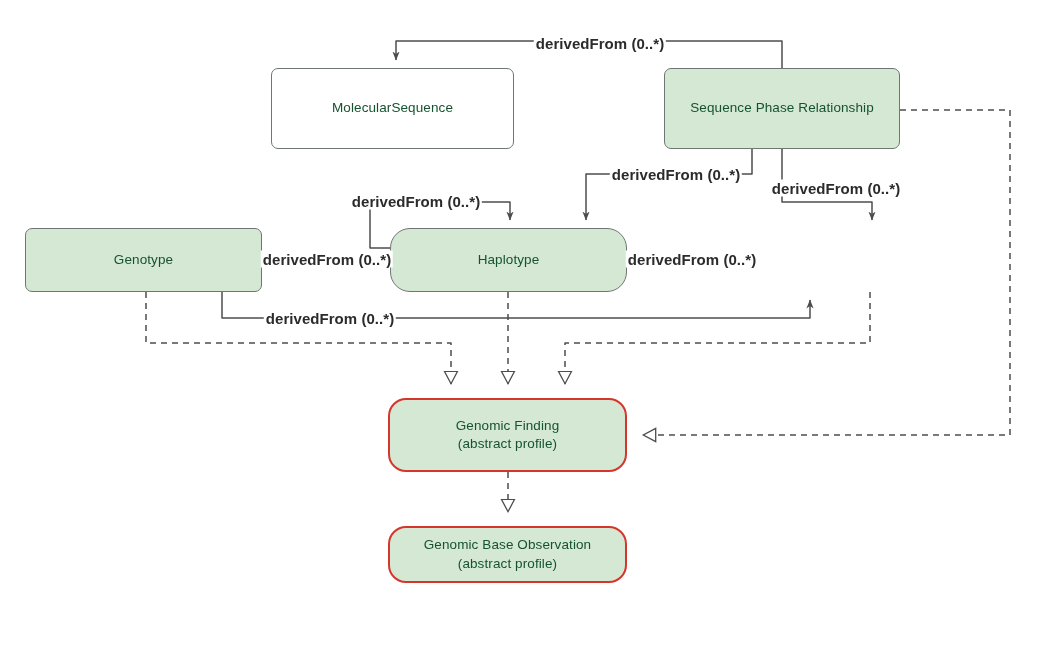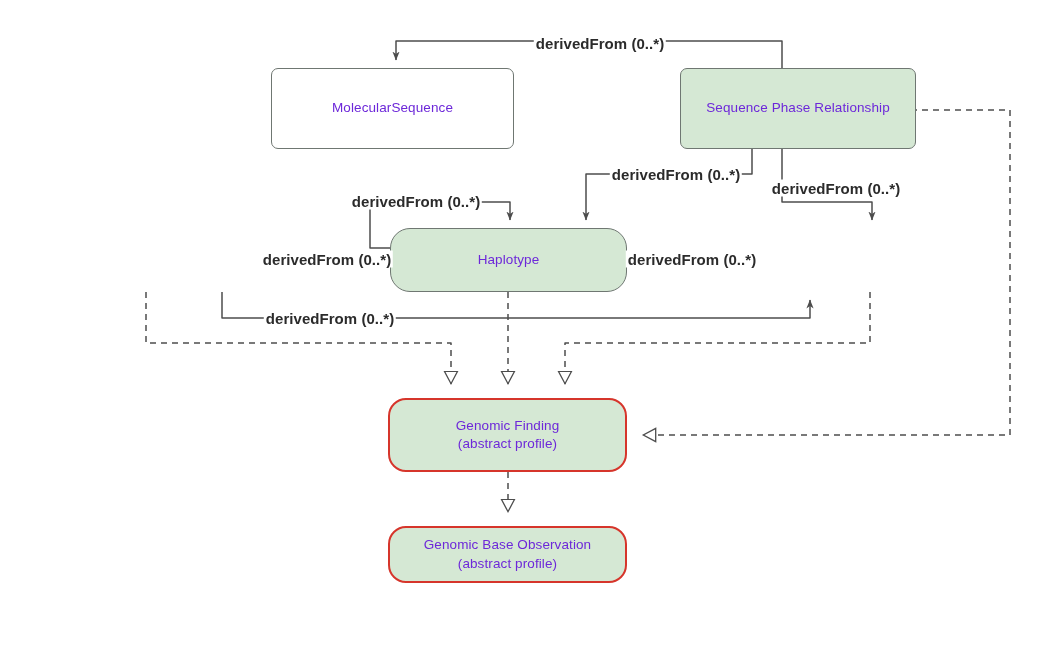--- a/index.html
+++ b/index.html
@@ -26,21 +26,21 @@
   }
   .node {
     position: absolute;
     box-sizing: border-box;
     display: flex;
     align-items: center;
     justify-content: center;
     text-align: center;
     border-radius: 7px;
     font-size: 13.5px;
-    color: #6d28d9;
+    color: #14532d;
     line-height: 1.35;
     letter-spacing: 0.1px;
   }
   .node-green {
     background: #d5e8d4;
     border: 1.6px solid #6f7772;
   }
   .node-white {
     background: #ffffff;
     border: 1.6px solid #6f7772;
@@ -107,24 +107,27 @@
 
       <path stroke-dasharray="6,5" d="M 508,472 L 508,512" marker-end="url(#hollowTriangle)"></path>
 
     </g>
   </svg>
 
   <div class="node node-white" style="left:271px; top:68px; width:243px; height:81px;">
     <span class="lines">MolecularSequence</span>
   </div>
 
-  <div class="node node-green" style="left:664px; top:68px; width:236px; height:81px;margin-left:16px;">
+  <div class="node node-green" style="left:664px; top:68px; width:236px; height:81px;">
     <span class="lines">Sequence Phase Relationship</span>
   </div>
 
+  <div class="node node-green" style="left:25px; top:228px; width:237px; height:64px;">
+    <span class="lines">Genotype</span>
+  </div>
 
   <div class="node node-green" style="left:390px; top:228px; width:237px; height:64px;border-radius:20px;">
     <span class="lines">Haplotype</span>
   </div>
 
 
   <div class="node node-redborder" style="left:388px; top:398px; width:239px; height:74px;">
     <span class="lines">Genomic Finding
 (abstract profile)</span>
   </div>

